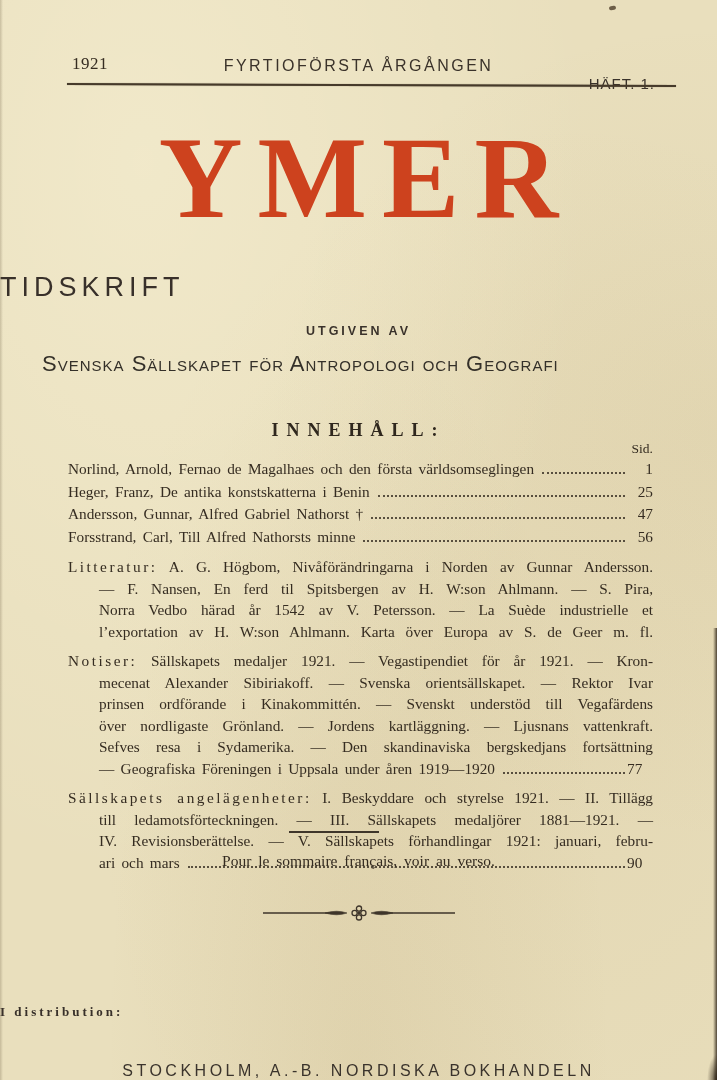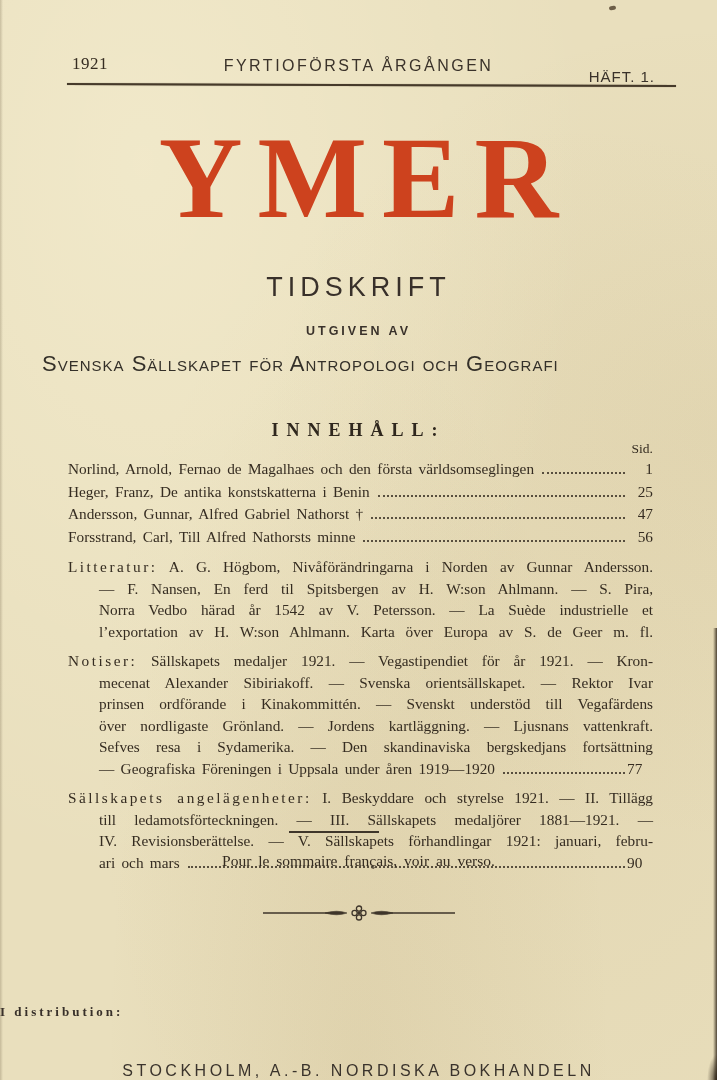--- a/index.html
+++ b/index.html
@@ -14,31 +14,31 @@
     font-family:"Liberation Serif", serif;
     color:#352c21;
     -webkit-font-smoothing:antialiased;
   }
   .abs{position:absolute;}
 
   
   .hdr-year{left:72px;top:54px;font-size:17px;letter-spacing:.5px;}
   .hdr-vol{left:0;right:0;top:57px;text-align:center;
     font-family:"Liberation Sans",sans-serif;font-size:16px;letter-spacing:2.5px;color:#3a322a;}
-  .hdr-issue{right:62px;top:68px;font-family:"Liberation Sans",sans-serif;
+  .hdr-issue{right:62px;top:75px;font-family:"Liberation Sans",sans-serif;
     font-size:15px;letter-spacing:1px;color:#3a322a;}
   .hdr-rule{left:67px;top:84px;width:609px;height:2px;background:#463a2a;
     transform:rotate(.18deg);box-shadow:0 0 1px rgba(70,58,42,.6);}
 
   
   .title{left:0;right:0;top:120px;text-align:center;
     font-family:"Liberation Serif",serif;font-weight:bold;
     font-size:116px;line-height:1;letter-spacing:.13em;text-indent:.13em;
     color:#cd421e;}
-  .subtitle{left:0;right:0;top:272px;text-align:center;
+  .subtitle{left:0;right:0;top:272px;
     font-family:"Liberation Sans",sans-serif;font-size:27px;letter-spacing:5px;
     color:#38302a;}
   .issuedby{left:0;right:0;top:324px;text-align:center;
     font-family:"Liberation Sans",sans-serif;font-size:12.5px;font-weight:bold;
     letter-spacing:3px;color:#3a322b;}
   .society{left:0;right:16px;top:351px;text-align:left;
     font-family:"Liberation Sans",sans-serif;font-variant:small-caps;
     font-size:22px;letter-spacing:1px;color:#343029;padding-left:42px;}
 
   

